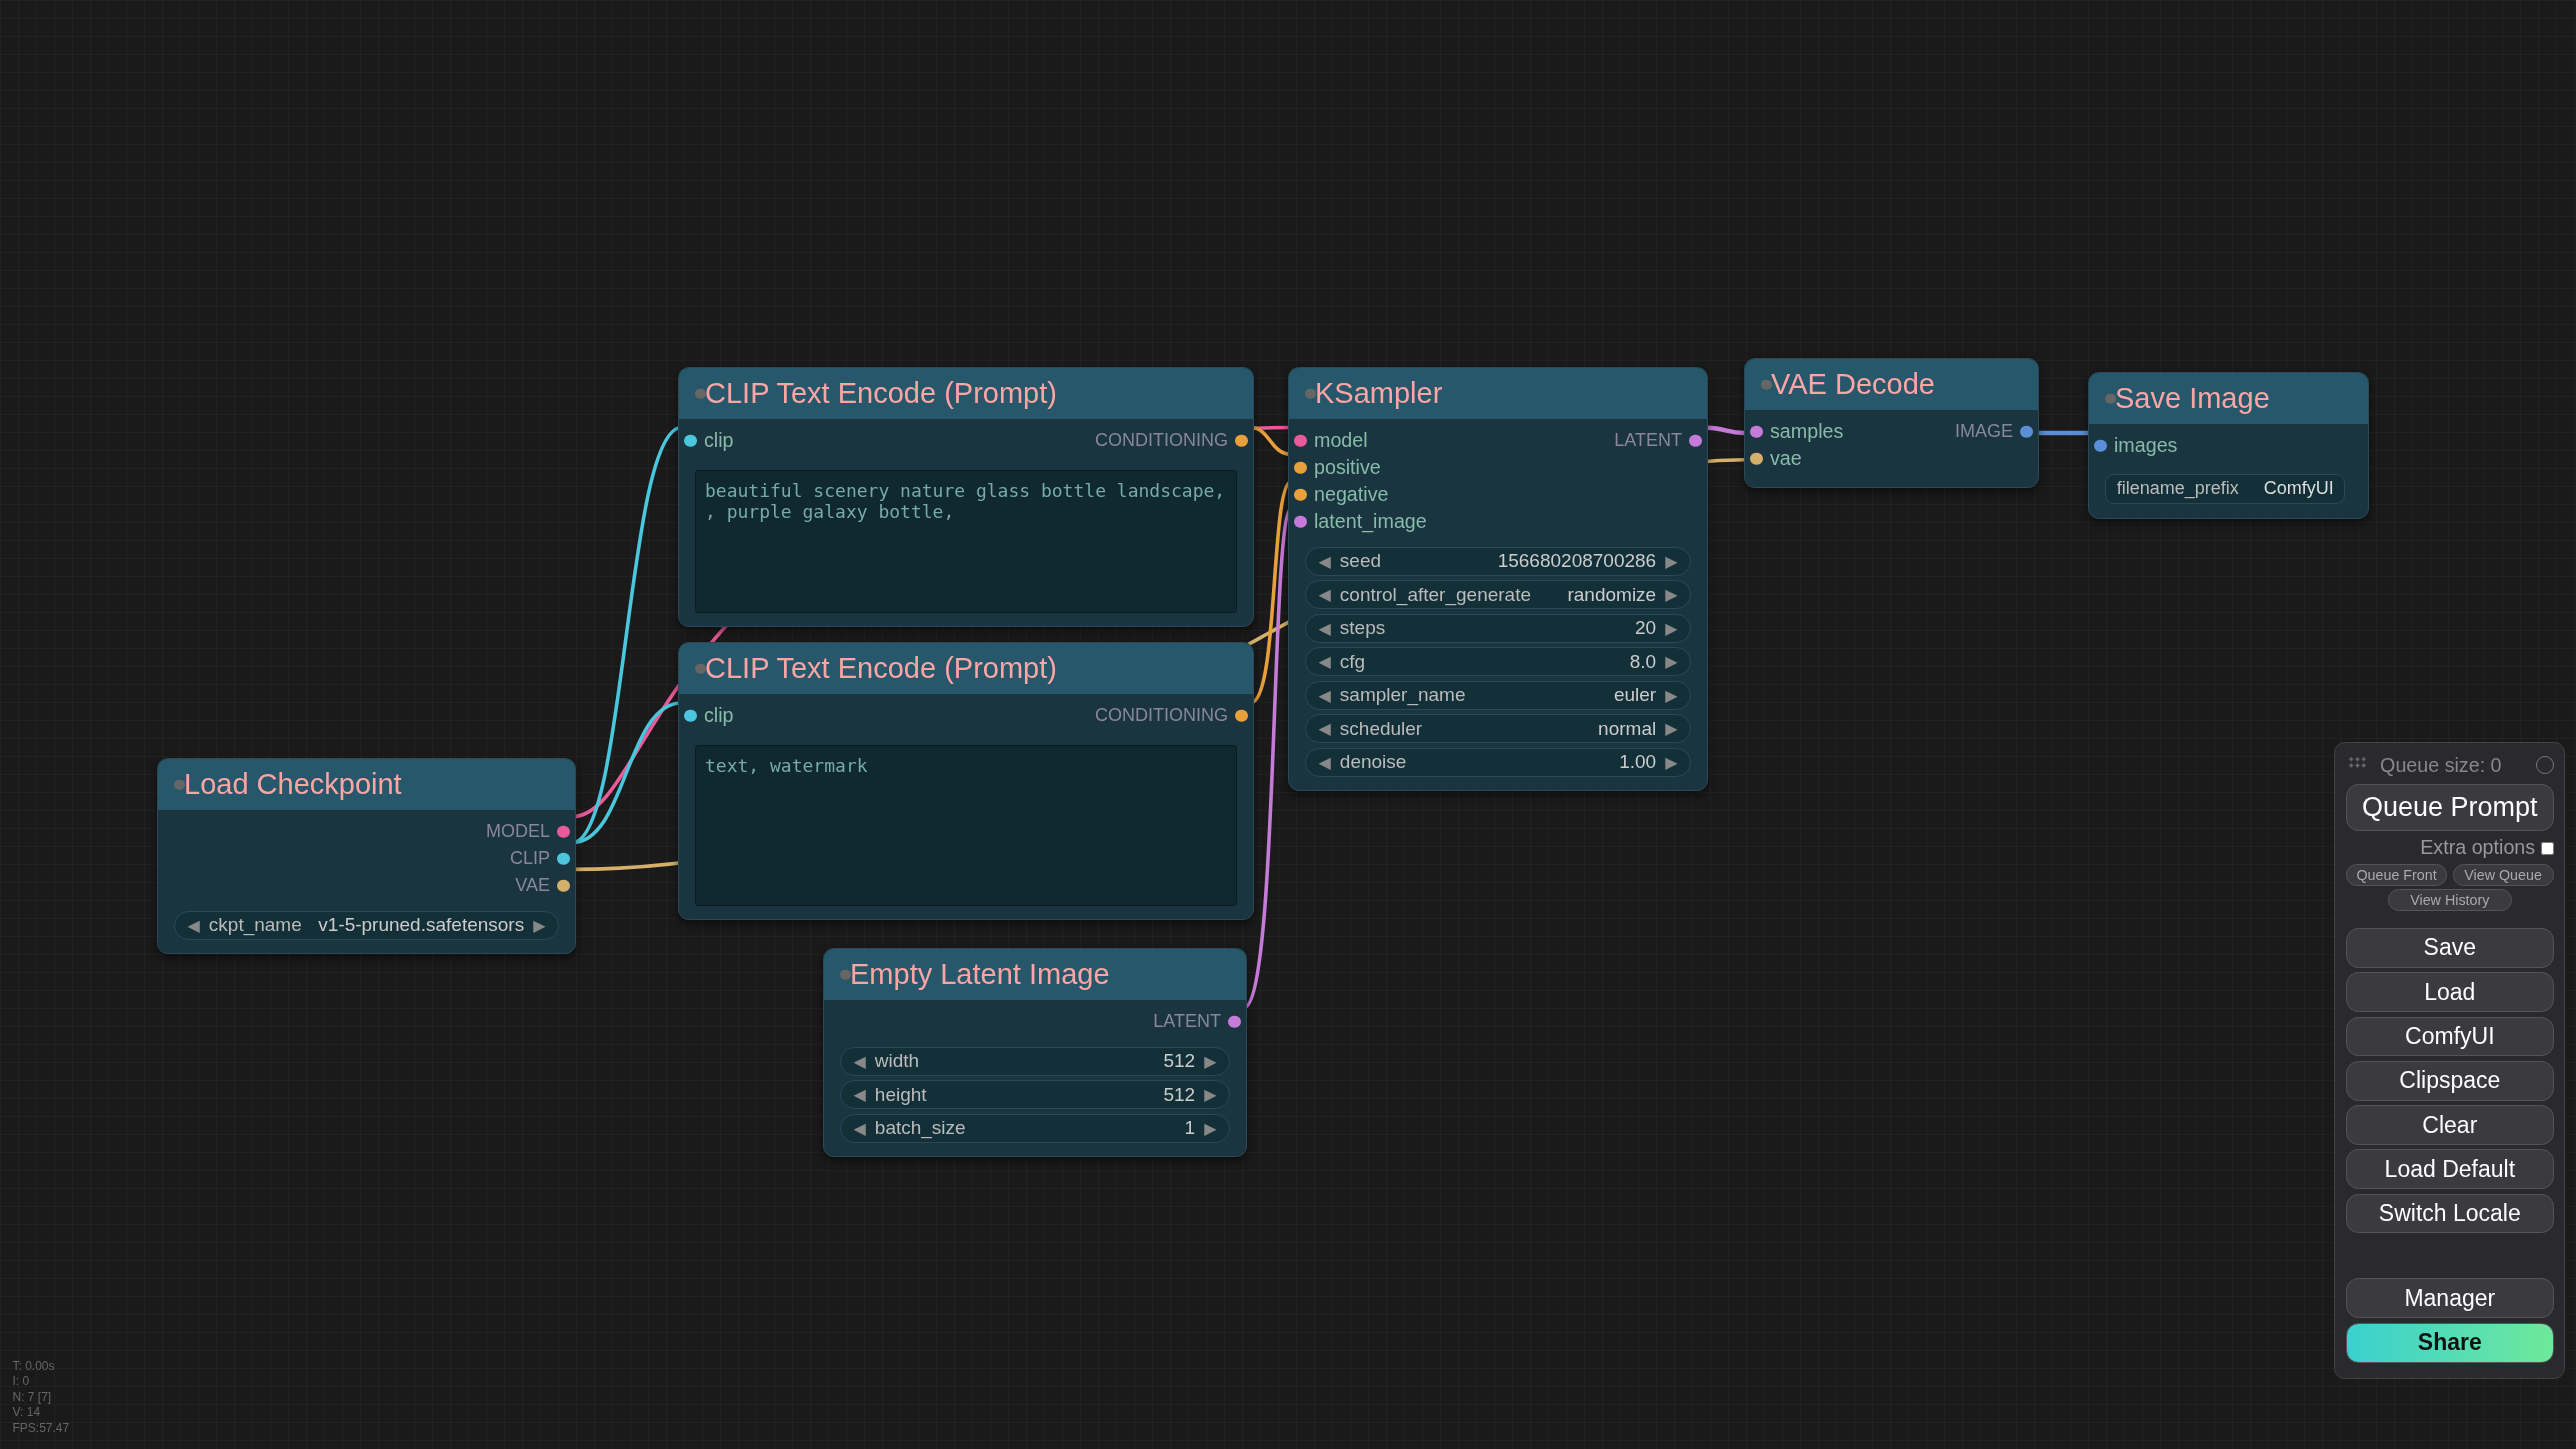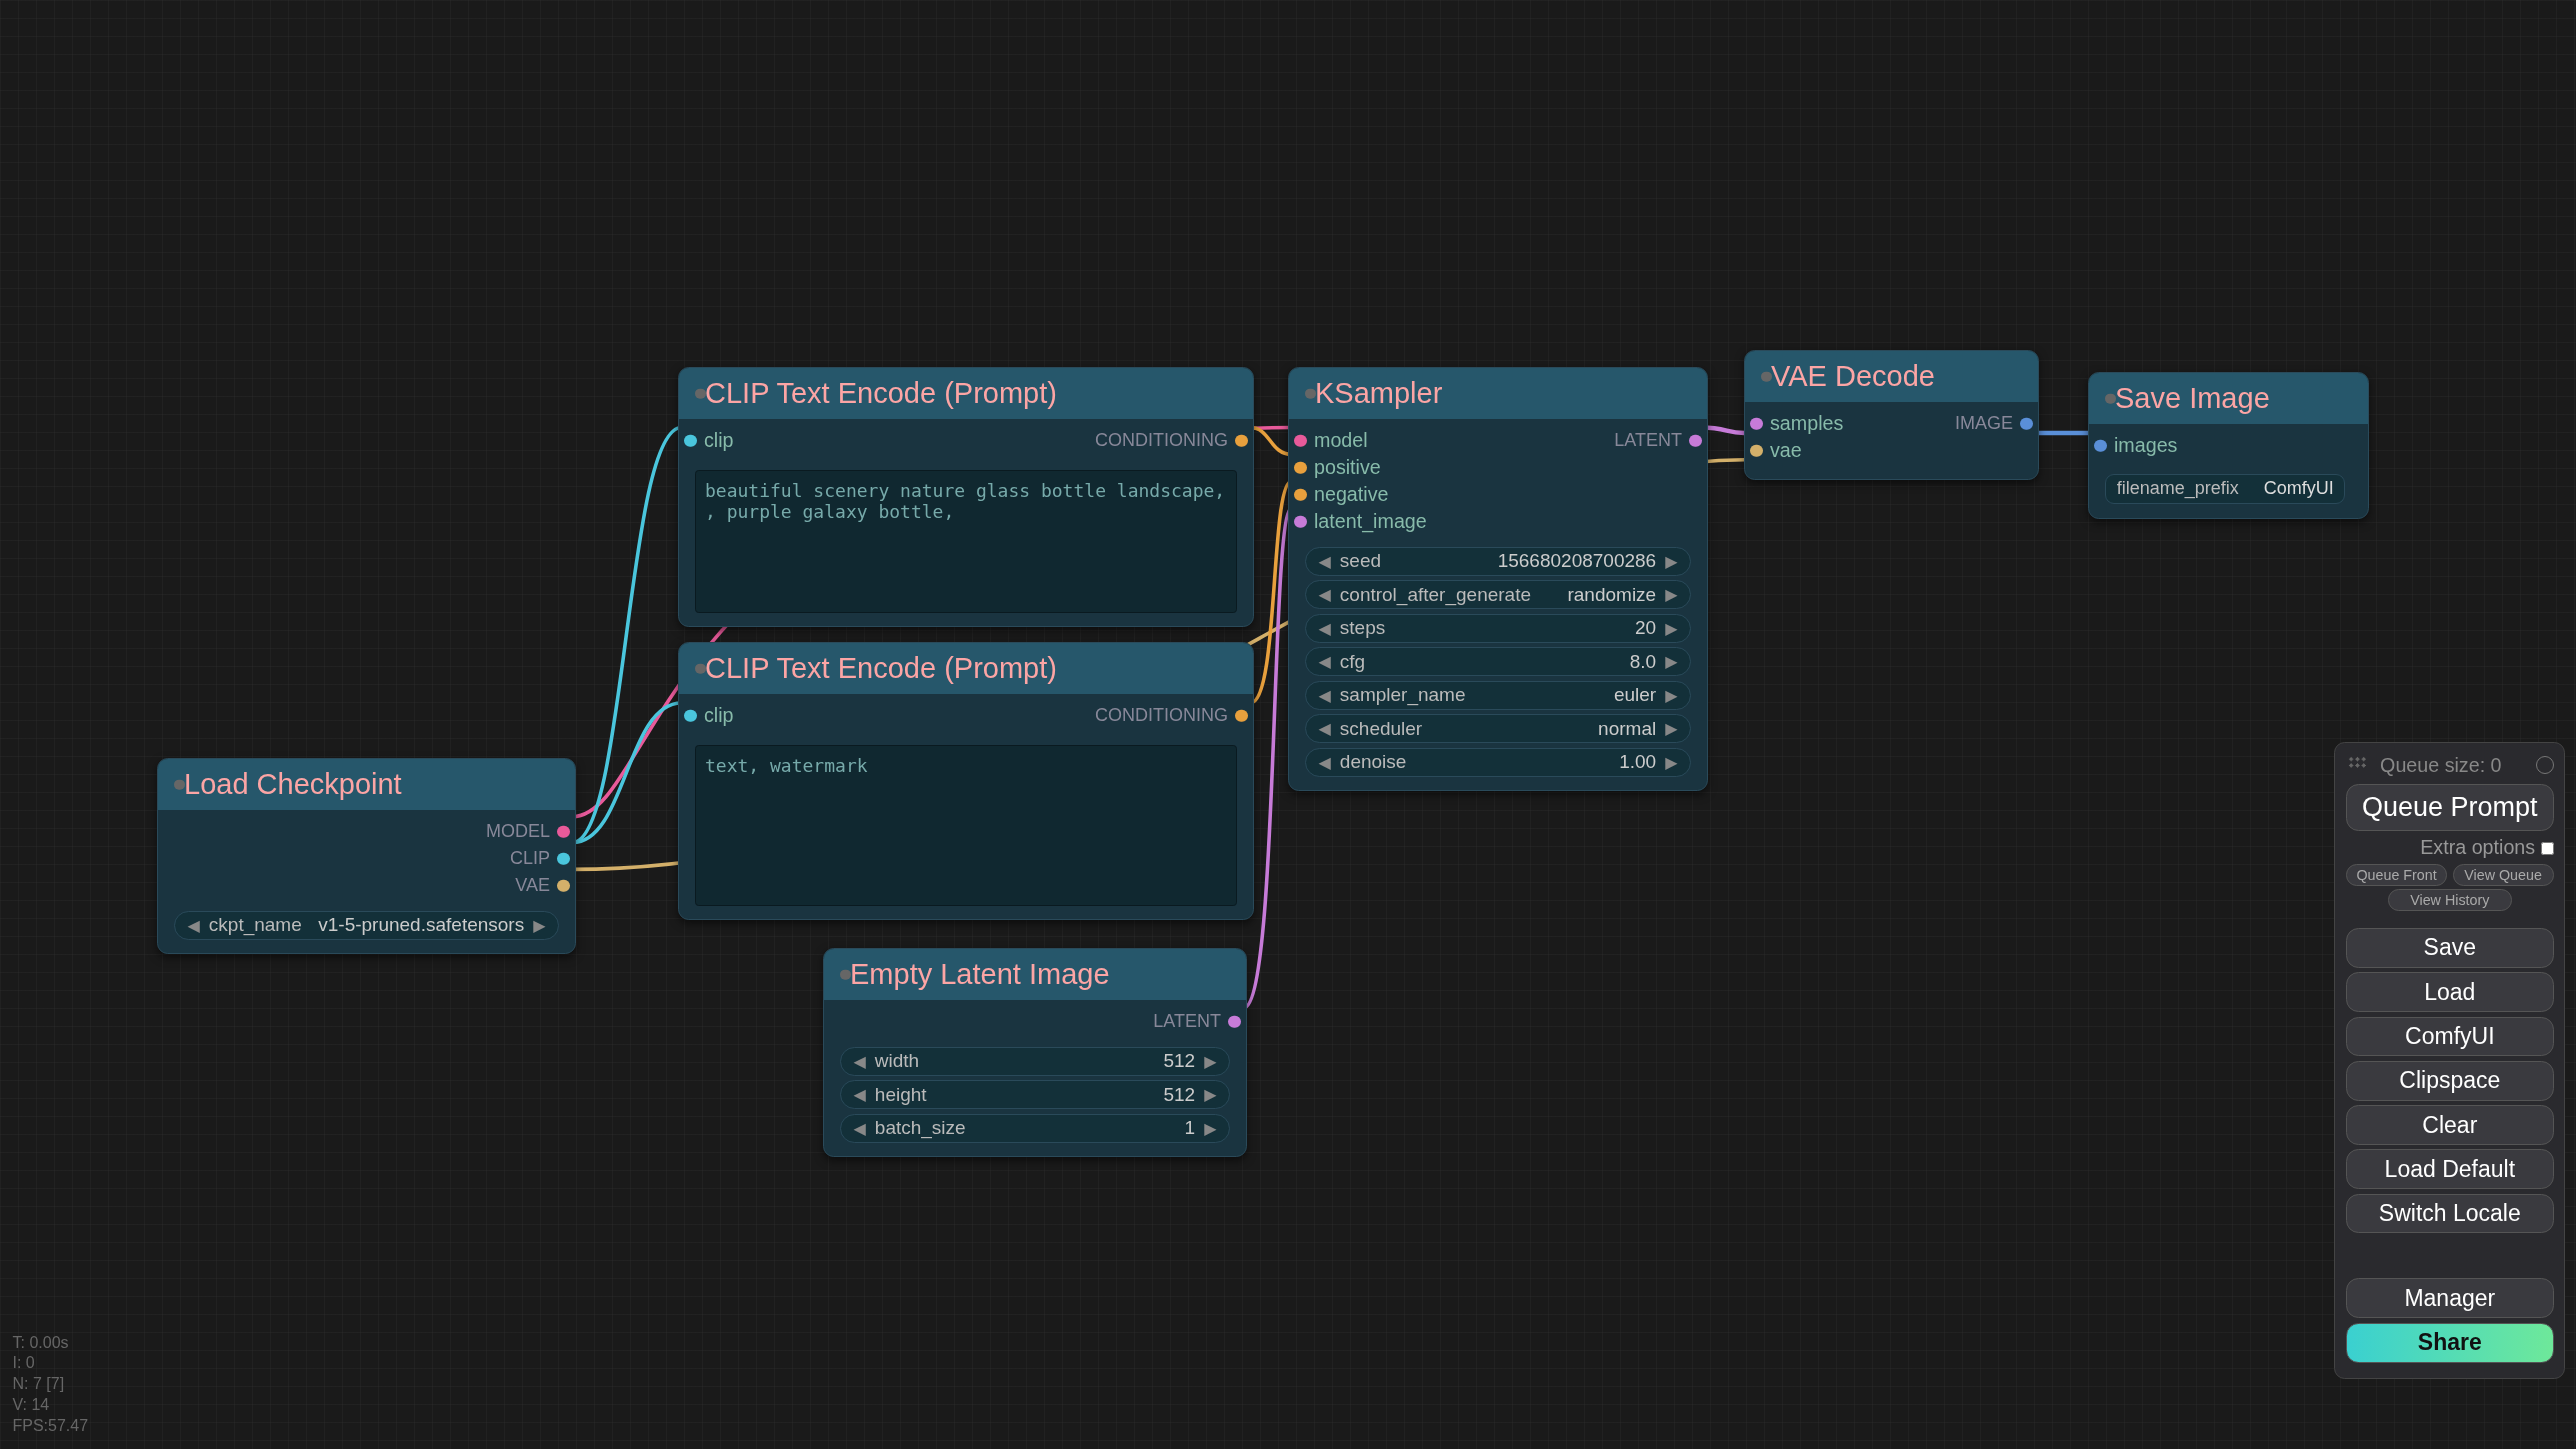--- a/index.html
+++ b/index.html
@@ -126,21 +126,21 @@
 .extra-row { text-align:right; color:#999; font-size:19.7px; margin:3.6px 0 5.4px; }
 .extra-row input { vertical-align:middle; }
 .mini-row { display:flex; gap:5.4px; margin:3.6px 0; }
 .mini {
   flex:1; background:#3a3a3f; border:0.9px solid #555; border-radius:10.7px;
   color:#aaa; font-size:14.3px; text-align:center; padding:1.8px 0;
 }
 .mini.single { width:60%; margin:3.6px auto; }
 .stats {
   position:absolute; left:12.5px; bottom:12.5px;
-  font-size:16px; color:#666; line-height:1.3;
+  font-size:12px; color:#666; line-height:1.3;
 }
 .pill {
   display:inline-flex; align-items:center;
   background:#133039; border:0.9px solid #2a4a5a; border-radius:9px;
   padding:3.6px 10.7px; margin:7.2px 16px; font-size:18px; color:#bbb;
   gap:12.5px;
 }
 .spacer { flex:1; }
 </style>
 </head>
@@ -317,21 +317,21 @@
     </div>
   <div class="wid">
       <span class="arrow">◀</span>
       <span class="wlabel">denoise</span>
       <span class="wval">1.00</span>
       <span class="arrow">▶</span>
     </div>
   <div style="height:9px"></div>
 </div>
 
-<div class="node" style="left:1744px;top:350px;width:295px;">
+<div class="node" style="left:1744px;top:358px;width:295px;">
   <div class="node-header">VAE Decode</div>
   <div class="slots">
     <div style="display:flex">
       <div class="slot left" style="flex:1">
           <span class="dot c-latent"></span>
           <span class="slot-label">samples</span>
         </div>
       <div class="slot right" style="flex:1">
           <span class="slot-label">IMAGE</span>
           <span class="dot c-image"></span>

